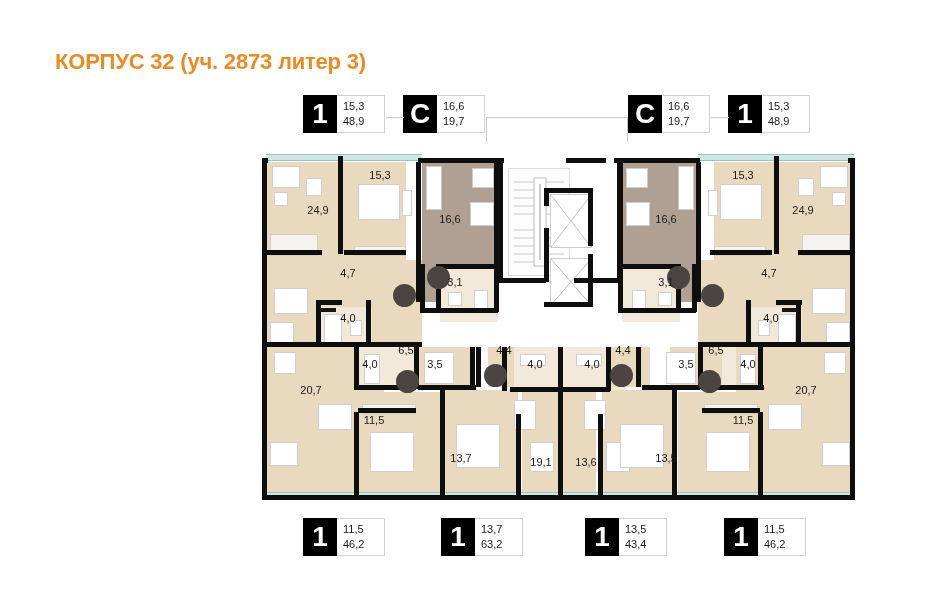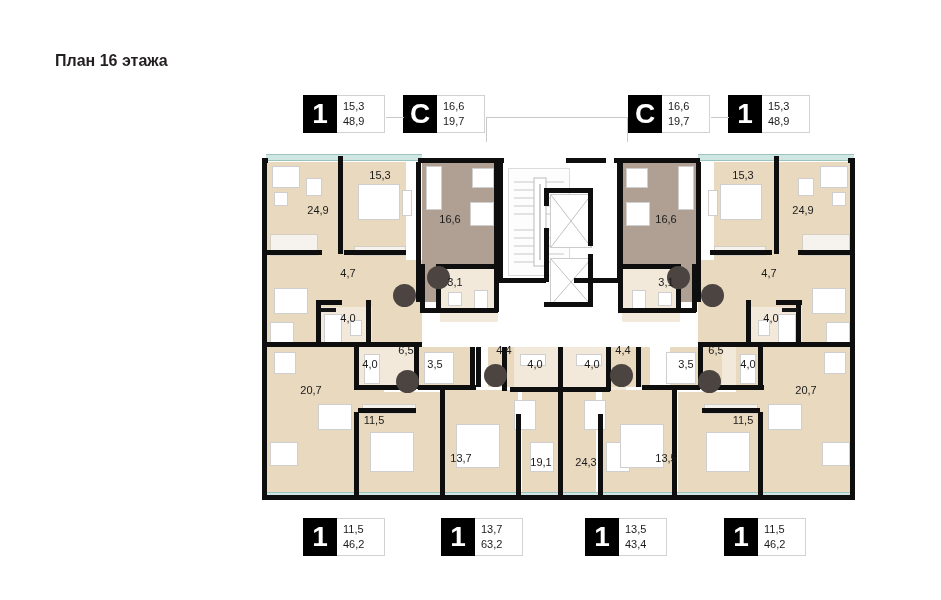--- a/index.html
+++ b/index.html
@@ -68,21 +68,21 @@
   }
   .hatch-x { border: 1px solid #cccccc; background: #ffffff; }
   .hatch-x svg { display: block; }
 </style>
 </head>
 <body>
 
 <div id="root">
 
   <div class="title-block">
-    <div class="title-3">План 16 этажа</div>
+    <div class="title-1">КОРПУС 32 (уч. 2873 литер 3)</div>
   </div>
 
   <div class="badge" style="left:303px; top:95px;">
     <div class="badge-type">1</div>
     <div class="badge-areas">
       <div>15,3</div>
       <div>48,9</div>
     </div>
   </div>
   <div class="badge" style="left:403px; top:95px;">
@@ -388,21 +388,21 @@
     <div class="pl area-lbl" style="left:33px;  top:242px; width:40px;">20,7</div>
     <div class="pl area-lbl" style="left:92px;  top:216px; width:40px;">4,0</div>
     <div class="pl area-lbl" style="left:128px; top:202px; width:40px;">6,5</div>
     <div class="pl area-lbl" style="left:157px; top:216px; width:40px;">3,5</div>
     <div class="pl area-lbl" style="left:96px;  top:272px; width:40px;">11,5</div>
     <div class="pl area-lbl" style="left:183px; top:310px; width:40px;">13,7</div>
     <div class="pl area-lbl" style="left:226px; top:202px; width:40px;">4,4</div>
     <div class="pl area-lbl" style="left:257px; top:216px; width:40px;">4,0</div>
     <div class="pl area-lbl" style="left:263px; top:314px; width:40px;">19,1</div>
     <div class="pl area-lbl" style="left:314px; top:216px; width:40px;">4,0</div>
-    <div class="pl area-lbl" style="left:308px; top:314px; width:40px;">24,3</div>
+    <div class="pl area-lbl" style="left:308px; top:314px; width:40px;">13,6</div>
     <div class="pl area-lbl" style="left:345px; top:202px; width:40px;">4,4</div>
     <div class="pl area-lbl" style="left:388px; top:310px; width:40px;">13,5</div>
     <div class="pl area-lbl" style="left:408px; top:216px; width:40px;">3,5</div>
     <div class="pl area-lbl" style="left:438px; top:202px; width:40px;">6,5</div>
     <div class="pl area-lbl" style="left:470px; top:216px; width:40px;">4,0</div>
     <div class="pl area-lbl" style="left:528px; top:242px; width:40px;">20,7</div>
     <div class="pl area-lbl" style="left:465px; top:272px; width:40px;">11,5</div>
 
   </div>
 </div>

